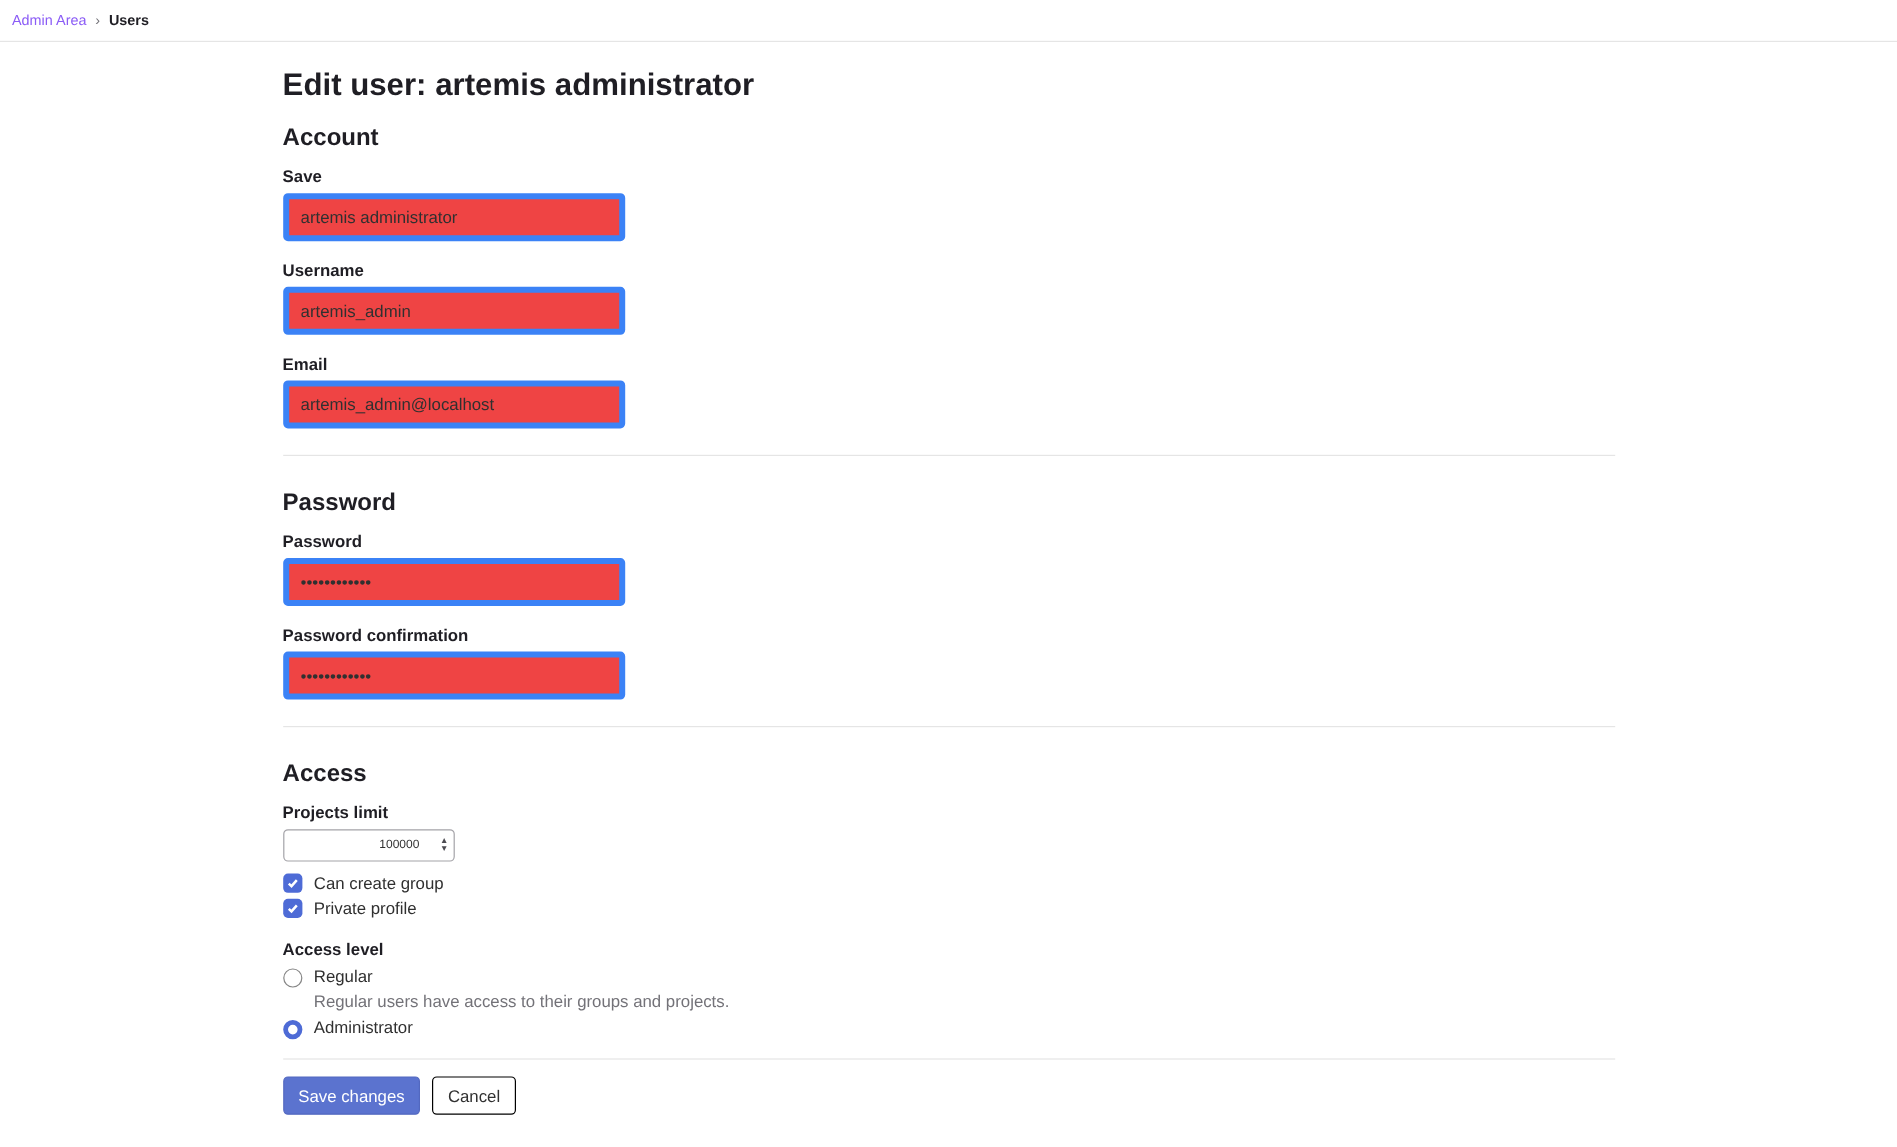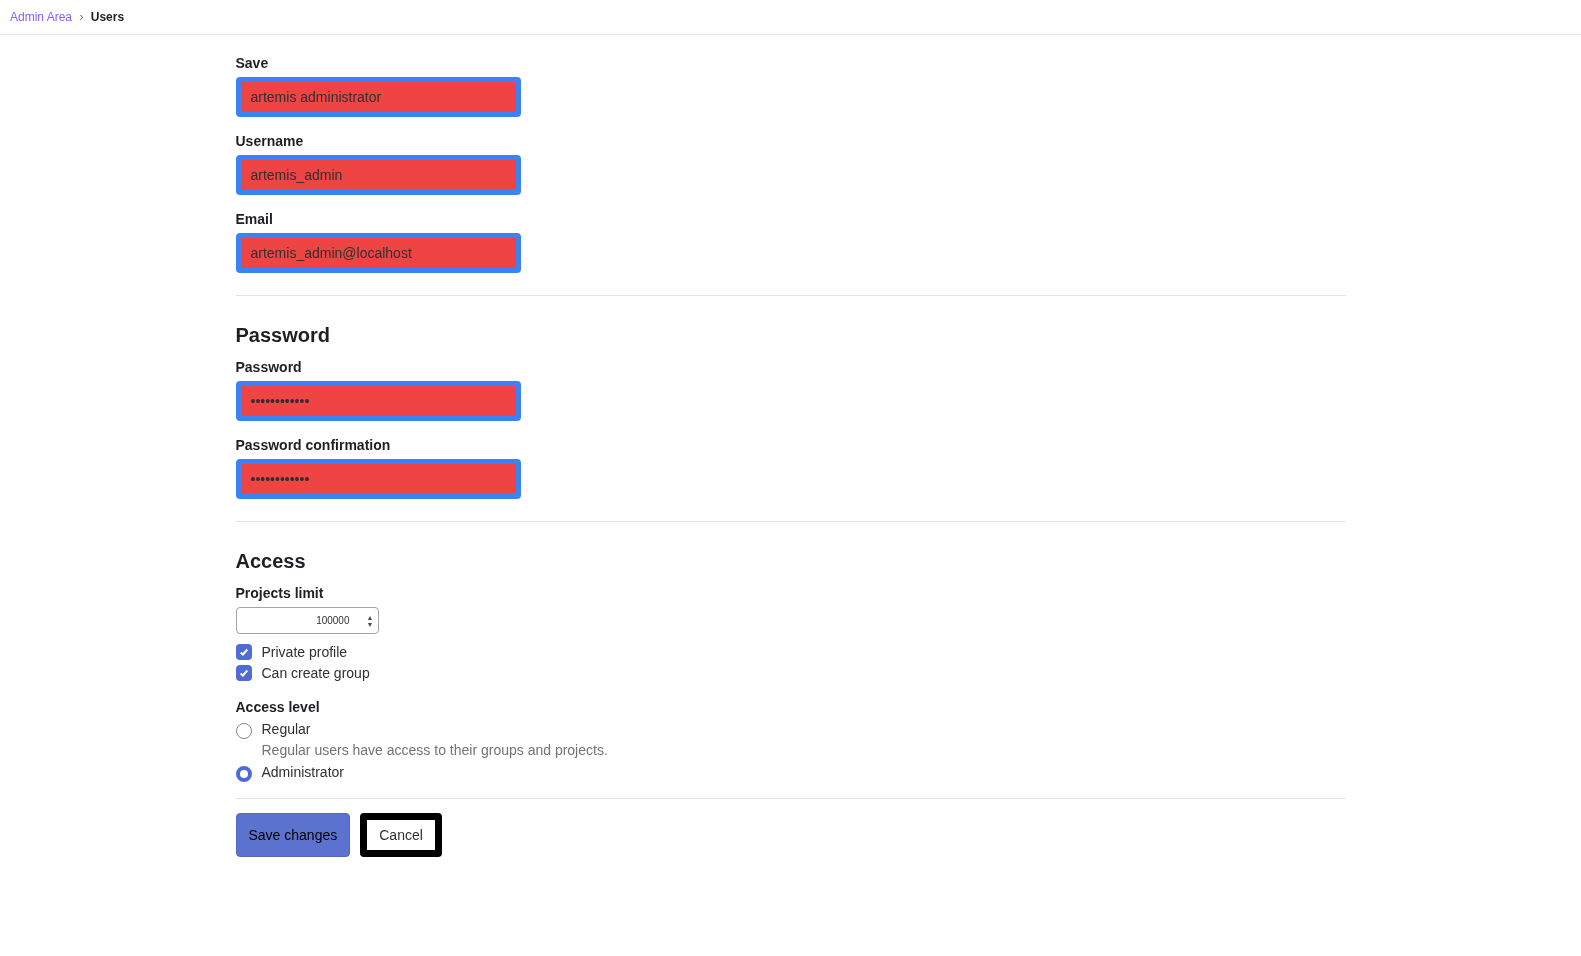--- a/index.html
+++ b/index.html
@@ -178,48 +178,50 @@
     }
     .btn {
       padding: 7px 12px;
       font-size: 14px;
       border-radius: 4px;
       cursor: pointer;
       border: 1px solid transparent;
     }
     .btn-primary {
       background: #5b73cf;
-      color: #000000;
+      color: #ffffff;
       border-color: #5368c0;
     }
     .btn-default {
       background: #fff;
       color: #303030;
-      border: 7px solid #000000;
+      border: 1px solid #000000;
     }
     .actions-divider {
       border: none;
       border-top: 1px solid #e5e5e5;
       margin: 16px 0 0 0;
     }
     .access-group {
       margin-bottom: 10px;
     }
   </style>
 </head>
 <body>
 
 <div class="breadcrumb">
   <a href="#">Admin Area</a>
   <span class="separator">›</span>
   <span class="current">Users</span>
 </div>
 
 <div class="container">
-
+  <h1 class="page-title">Edit user: artemis administrator</h1>
+
+  <h2 class="section-title">Account</h2>
 
   <div class="form-group">
     <label>Save</label>
     <input type="text" class="form-control" value="artemis administrator" style="">
   </div>
 
   <div class="form-group">
     <label>Username</label>
     <input type="text" class="form-control" value="artemis_admin" style="">
   </div>
@@ -257,30 +259,30 @@
       </span>
     </div>
   </div>
 
   <div class="checkbox-row">
     <span class="checkbox">
       <svg viewBox="0 0 12 12">
           <polyline points="2,6.5 4.7,9 10,3"></polyline>
         </svg>
     </span>
-    <span class="checkbox-label">Private profile</span>
+    <span class="checkbox-label">Can create group</span>
   </div>
 
   <div class="checkbox-row">
     <span class="checkbox">
       <svg viewBox="0 0 12 12">
           <polyline points="2,6.5 4.7,9 10,3"></polyline>
         </svg>
     </span>
-    <span class="checkbox-label">Can create group</span>
+    <span class="checkbox-label">Private profile</span>
   </div>
 
   <label class="sub-label">Access level</label>
 
   <div class="radio-row">
     <span class="radio"></span>
     <span class="radio-label">Regular</span>
   </div>
   <div class="radio-help">Regular users have access to their groups and projects.</div>
 

